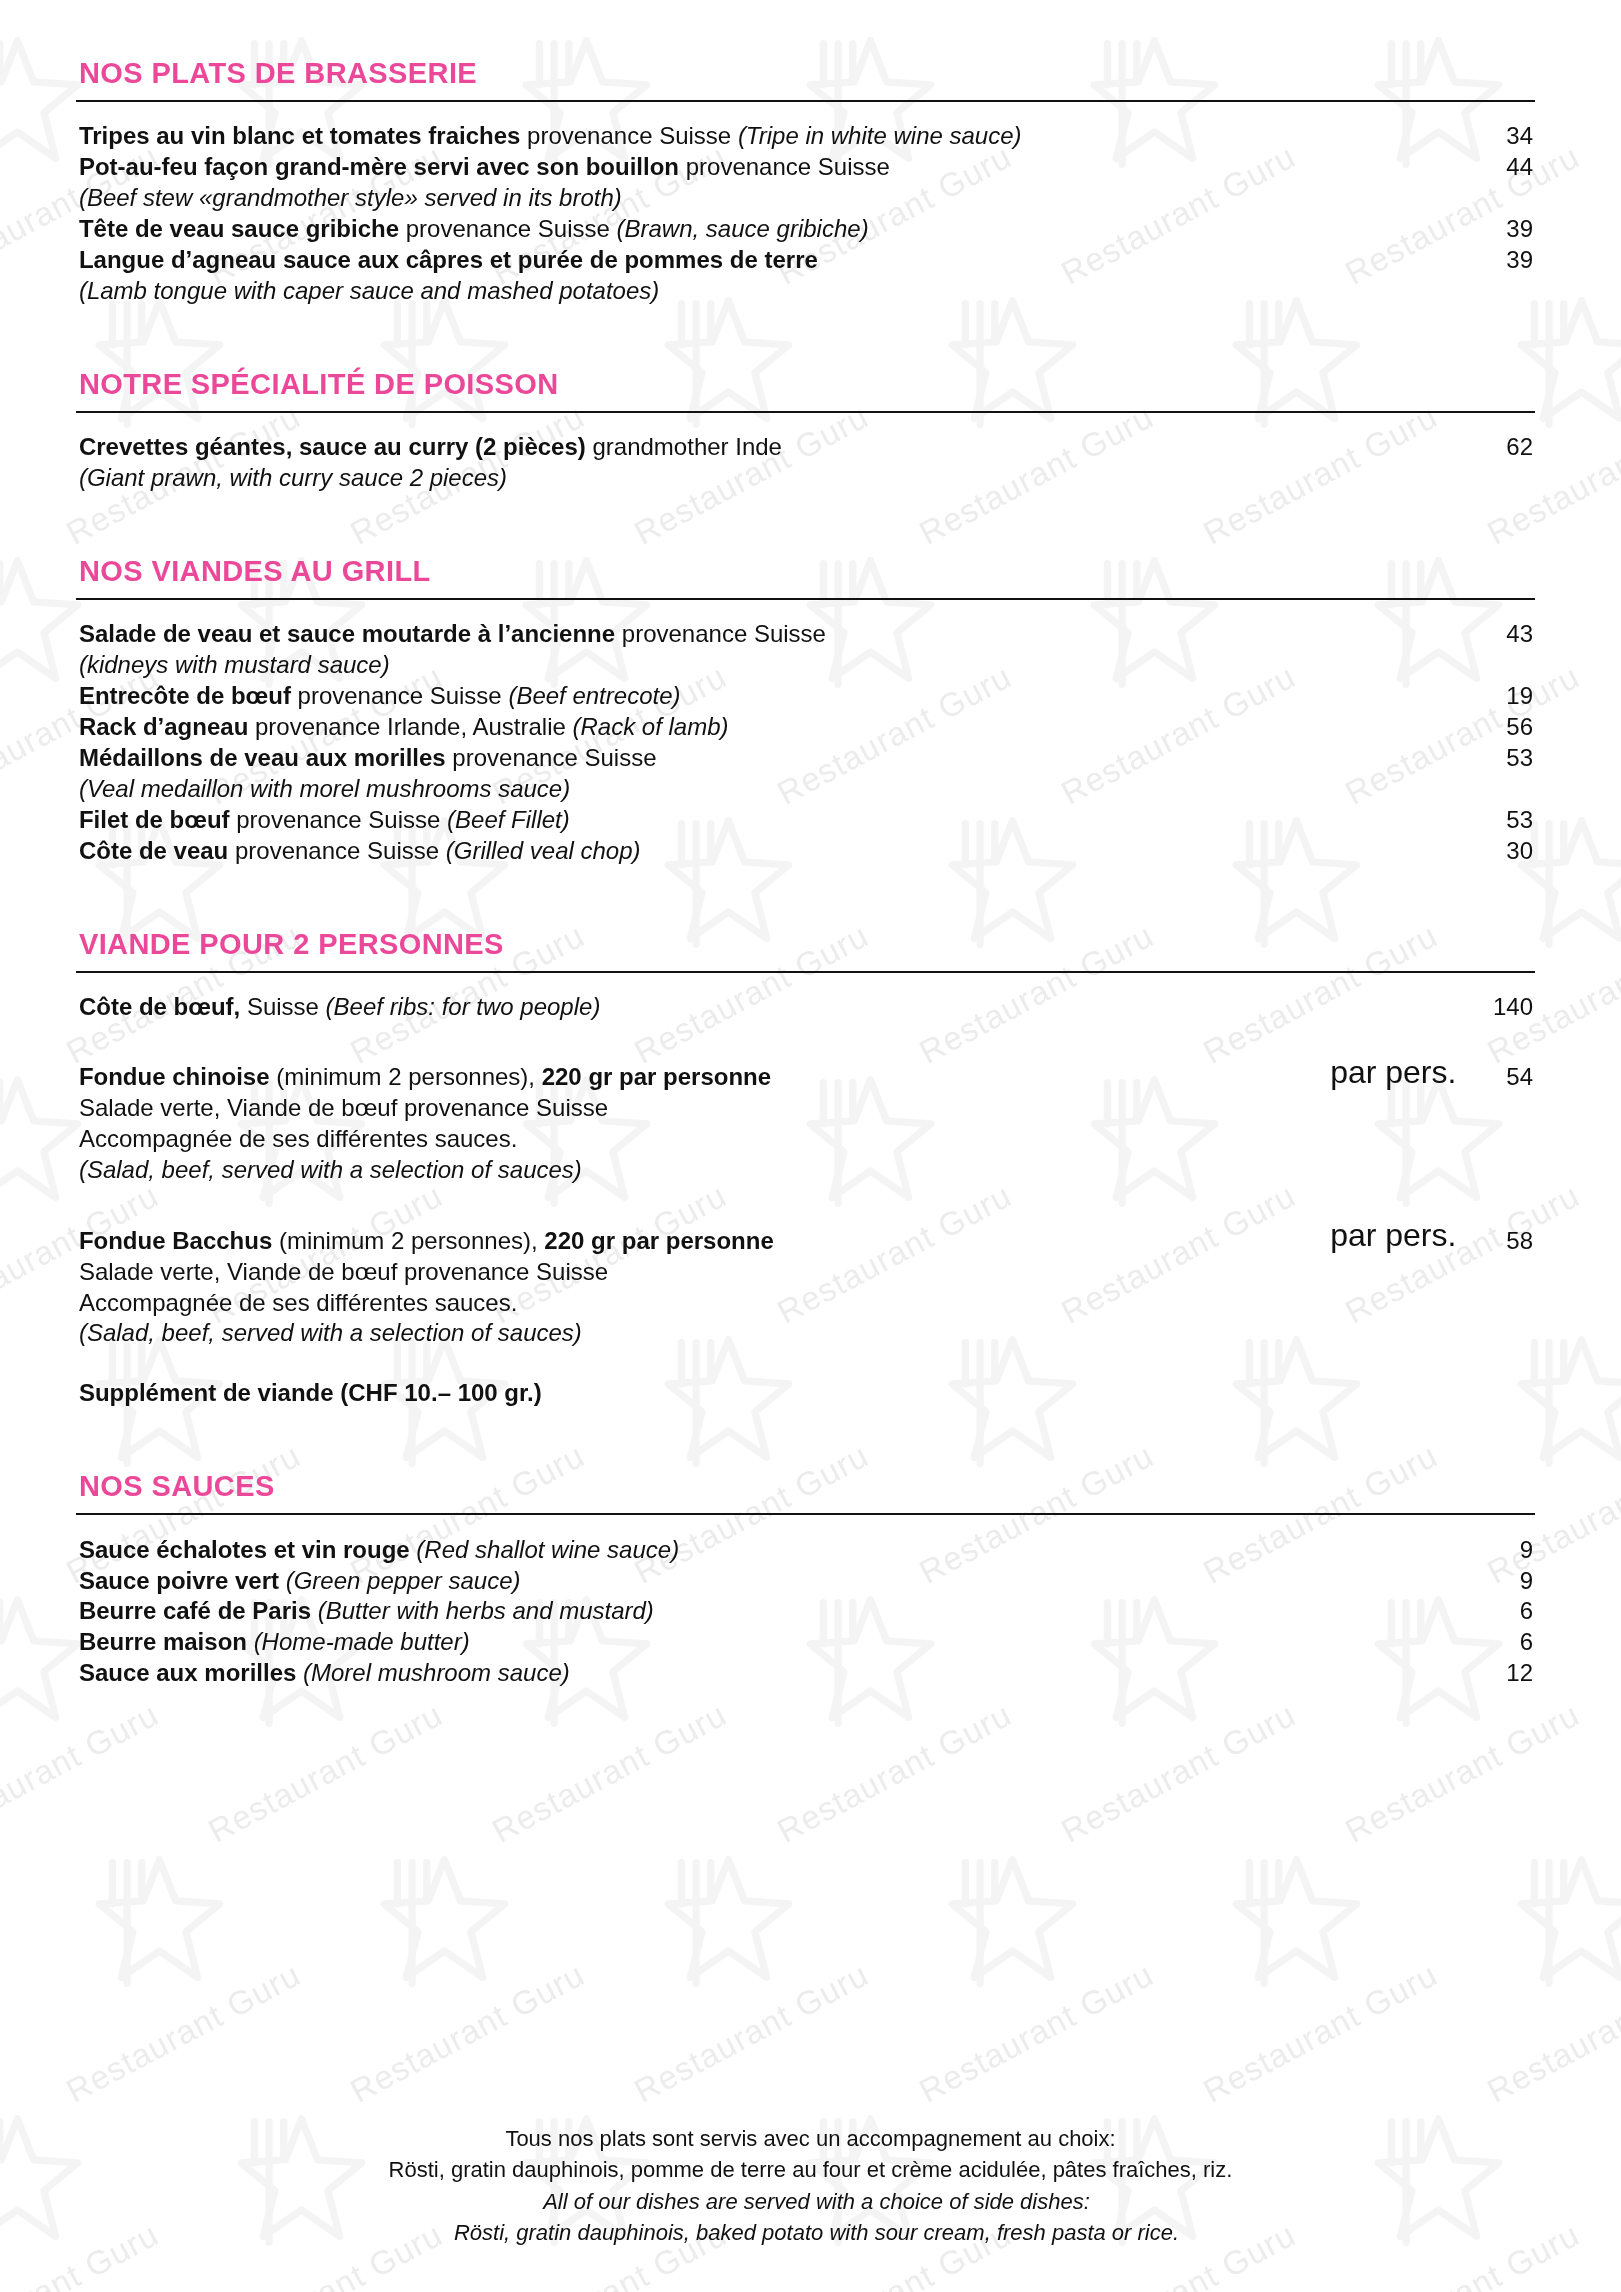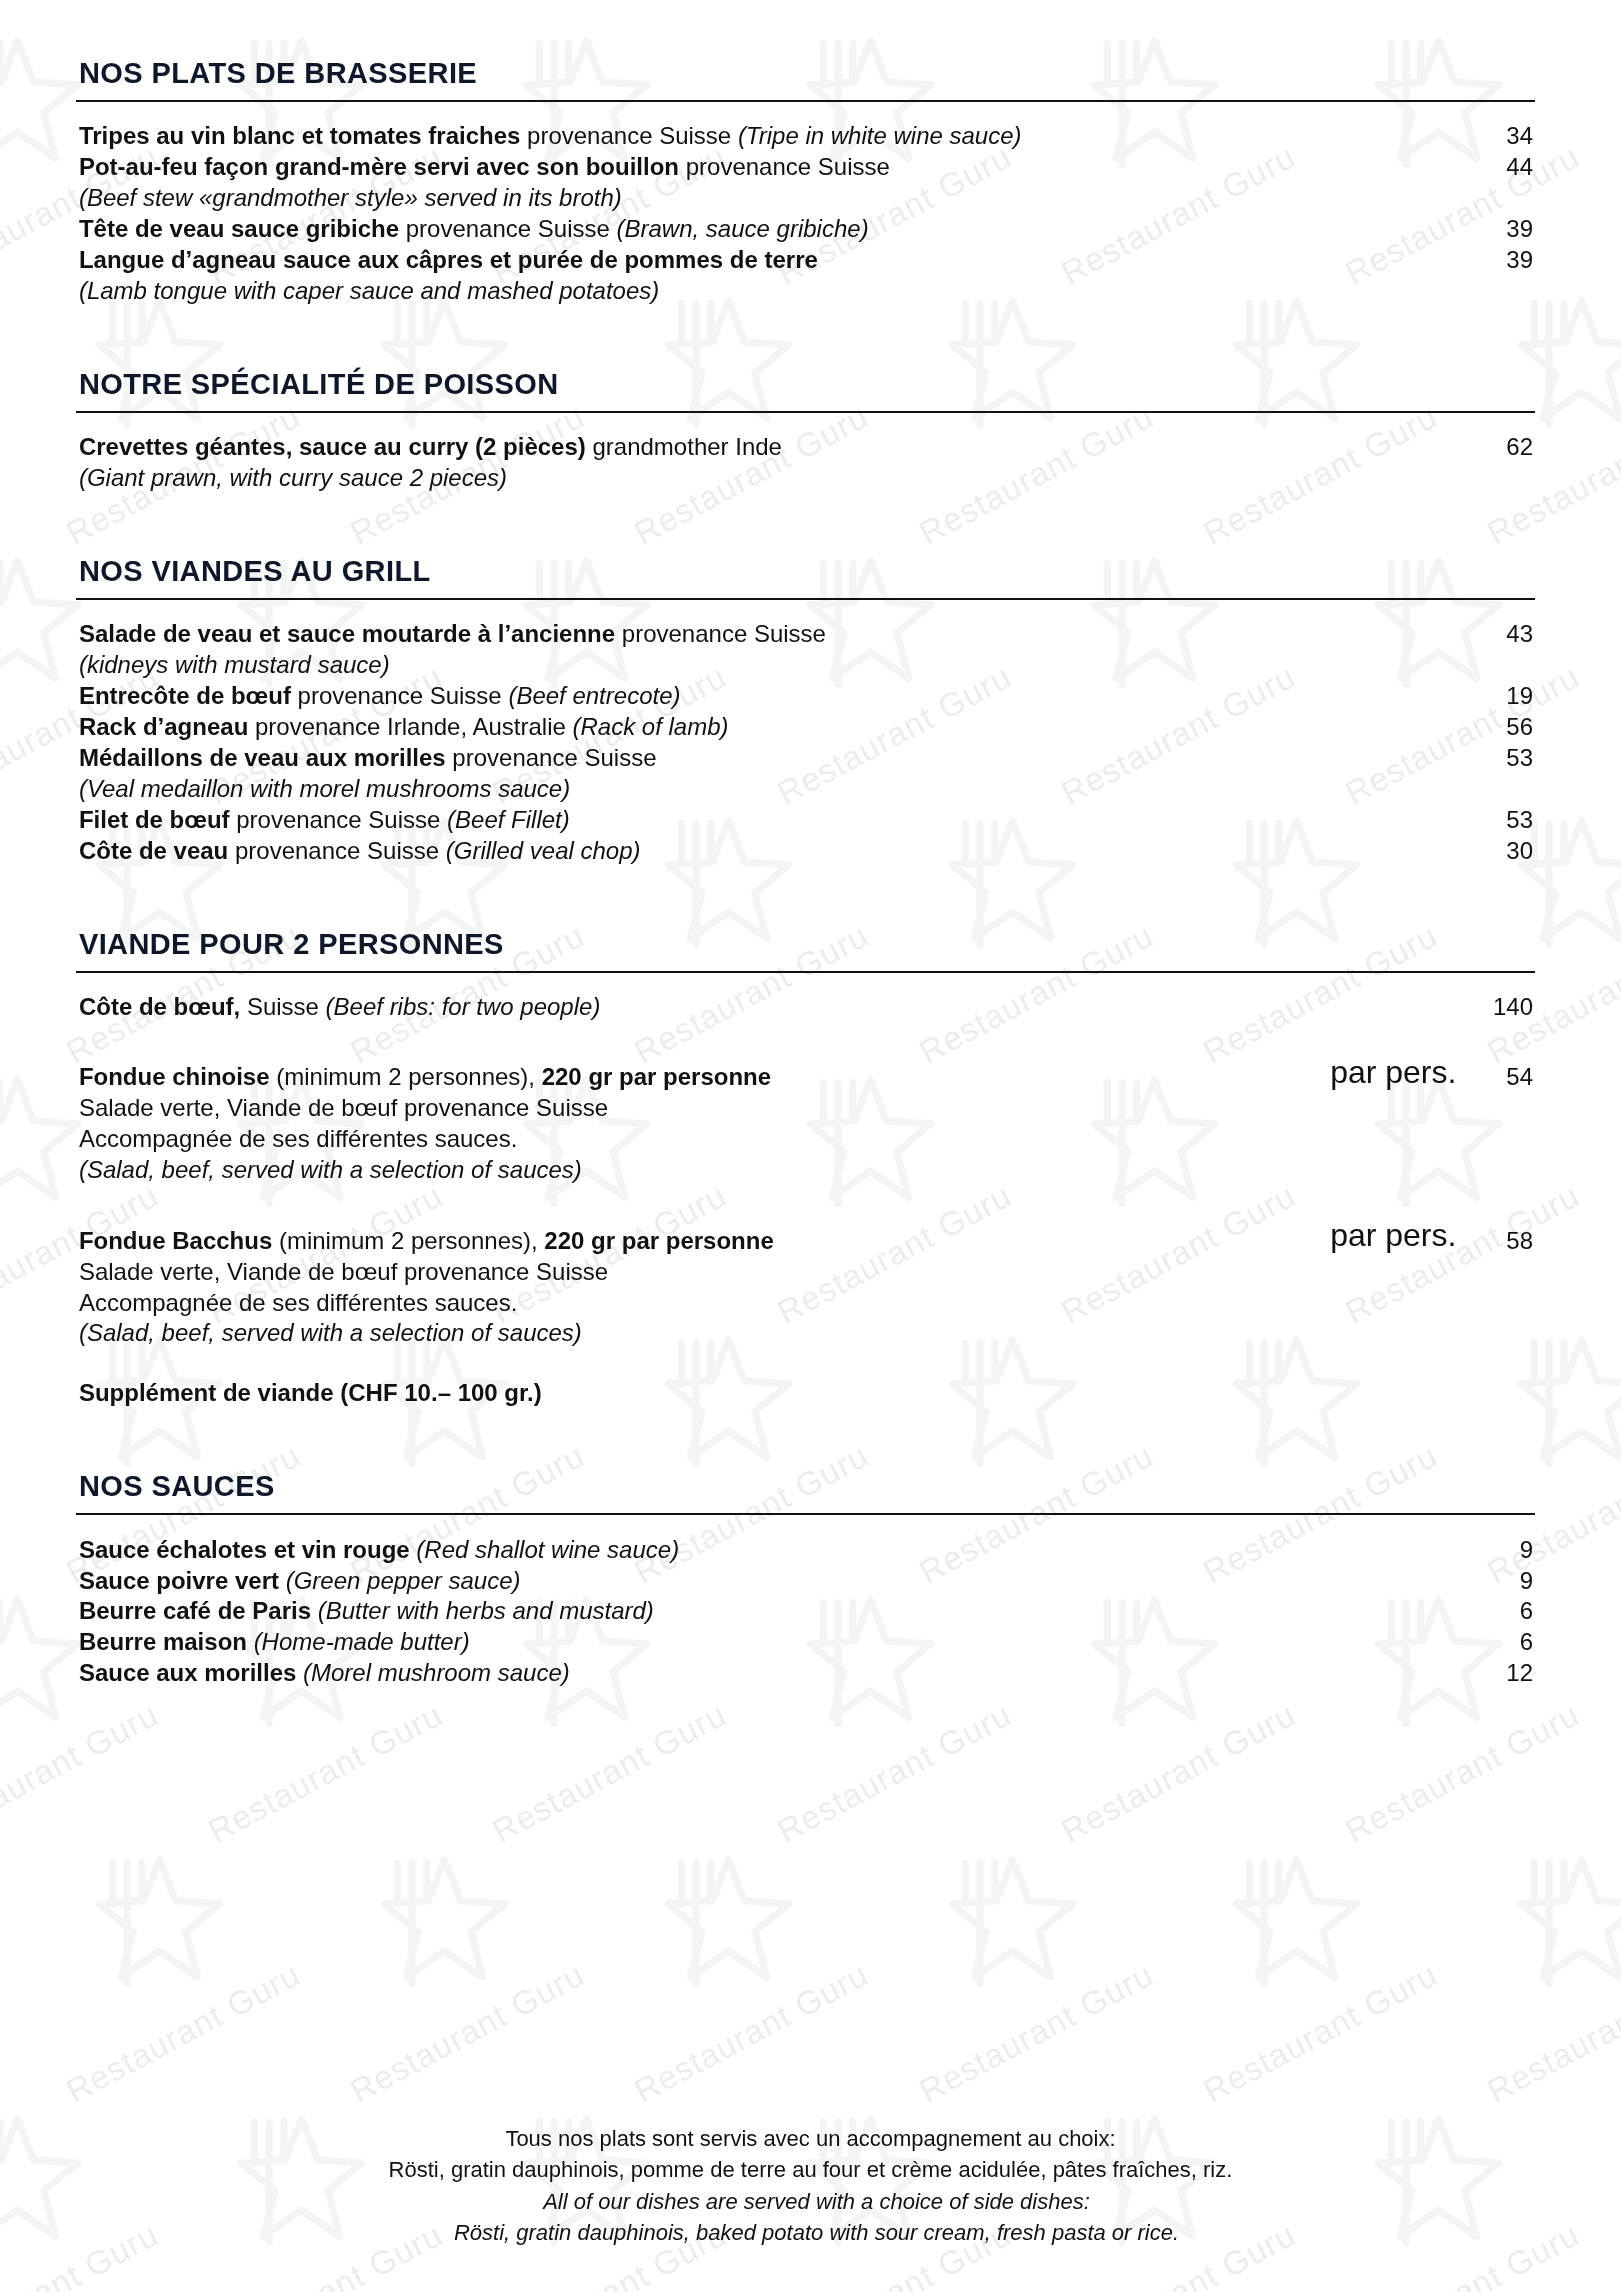--- a/index.html
+++ b/index.html
@@ -48,21 +48,21 @@
     box-sizing: border-box;
     height: 100%;
   }
 
   .section { margin-bottom: 7.8px; }
 
   .section-title {
     font-size: 29px;
     font-weight: bold;
     letter-spacing: 0.4px;
-    color: #0f172a;
+    color: #ec4899;
     margin: 0 0 9.8px 0;
     padding: 0 0 0 2.9px;
   }
   .rule {
     border: 0;
     border-top: 2px solid #111;
     margin: 0 0 19.6px 0;
     width: 100%;
   }
 

